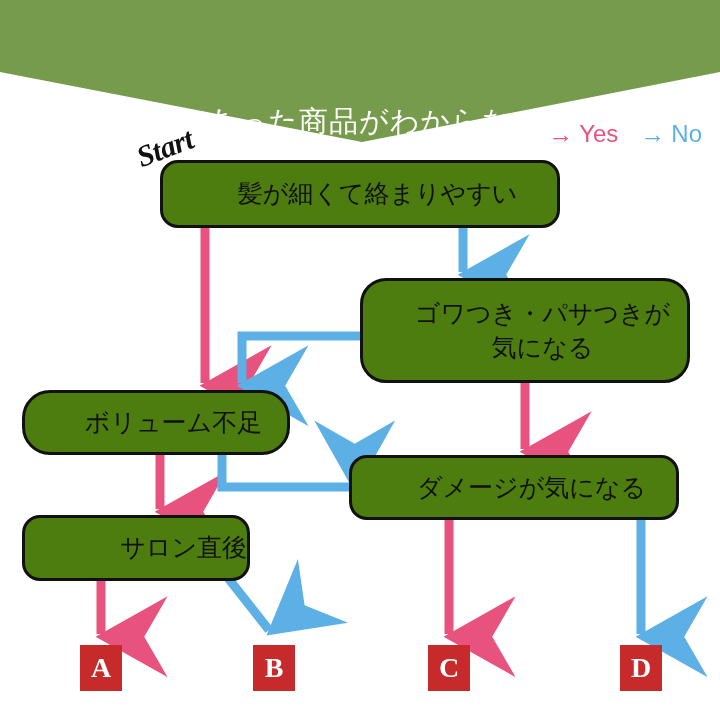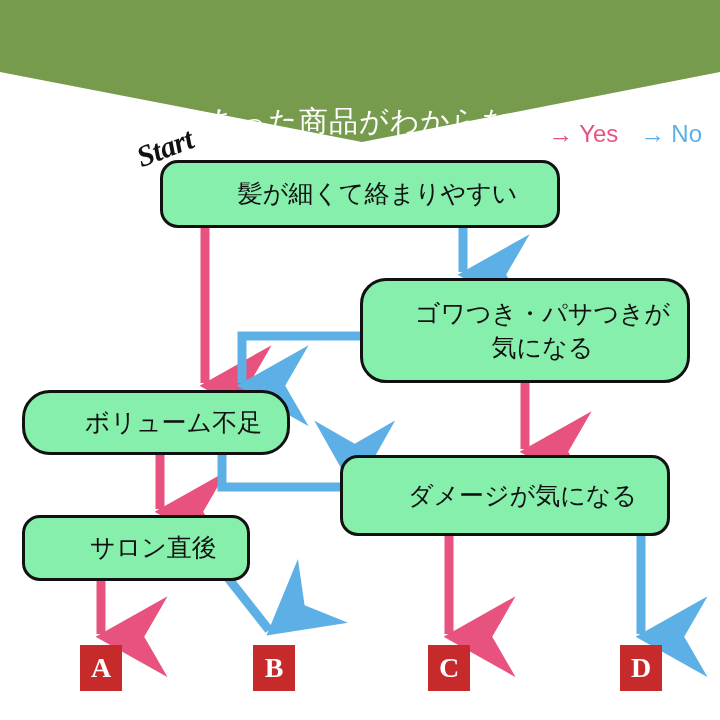--- a/index.html
+++ b/index.html
@@ -64,39 +64,39 @@
   }
   .legend-yes { color: #e8527f; }
   .legend-no  { color: #5cb0e5; }
 
   
   .node {
     position: absolute;
     box-sizing: border-box;
     border: 3px solid #111111;
     border-radius: 18px;
-    background: #86efac;
+    background: #4d7c0f;
     display: flex;
     align-items: center;
     justify-content: center;
     text-align: center;
     color: #111111;
     font-family: "Liberation Serif", "DejaVu Serif", serif;
     font-size: 25px;
     line-height: 34px;
     z-index: 3;
     padding-left: 35px;
   }
   .node span { display: block; white-space: pre-line; }
 
   #node-thin    { left: 160px; top: 160px; width: 400px; height: 68px; }
   #node-rough   { left: 360px; top: 278px; width: 330px; height: 105px; border-radius: 26px; }
   #node-volume  { left: 22px;  top: 390px; width: 268px; height: 65px; border-radius: 28px; }
-  #node-damage  { left: 340px; top: 455px; width: 330px; height: 81px; }
-  #node-salon   { left: 22px;  top: 515px; width: 228px; height: 66px; }
+  #node-damage  { left: 349px; top: 455px; width: 330px; height: 65px; }
+  #node-salon   { left: 22px;  top: 515px; width: 228px; height: 66px; justify-content: flex-end; }
 
   
   #start-label {
     position: absolute;
     left: 144px;
     top: 140px;
     transform: rotate(-21deg);
     transform-origin: left bottom;
     font-family: "Liberation Serif", "DejaVu Serif", serif;
     font-weight: bold;

